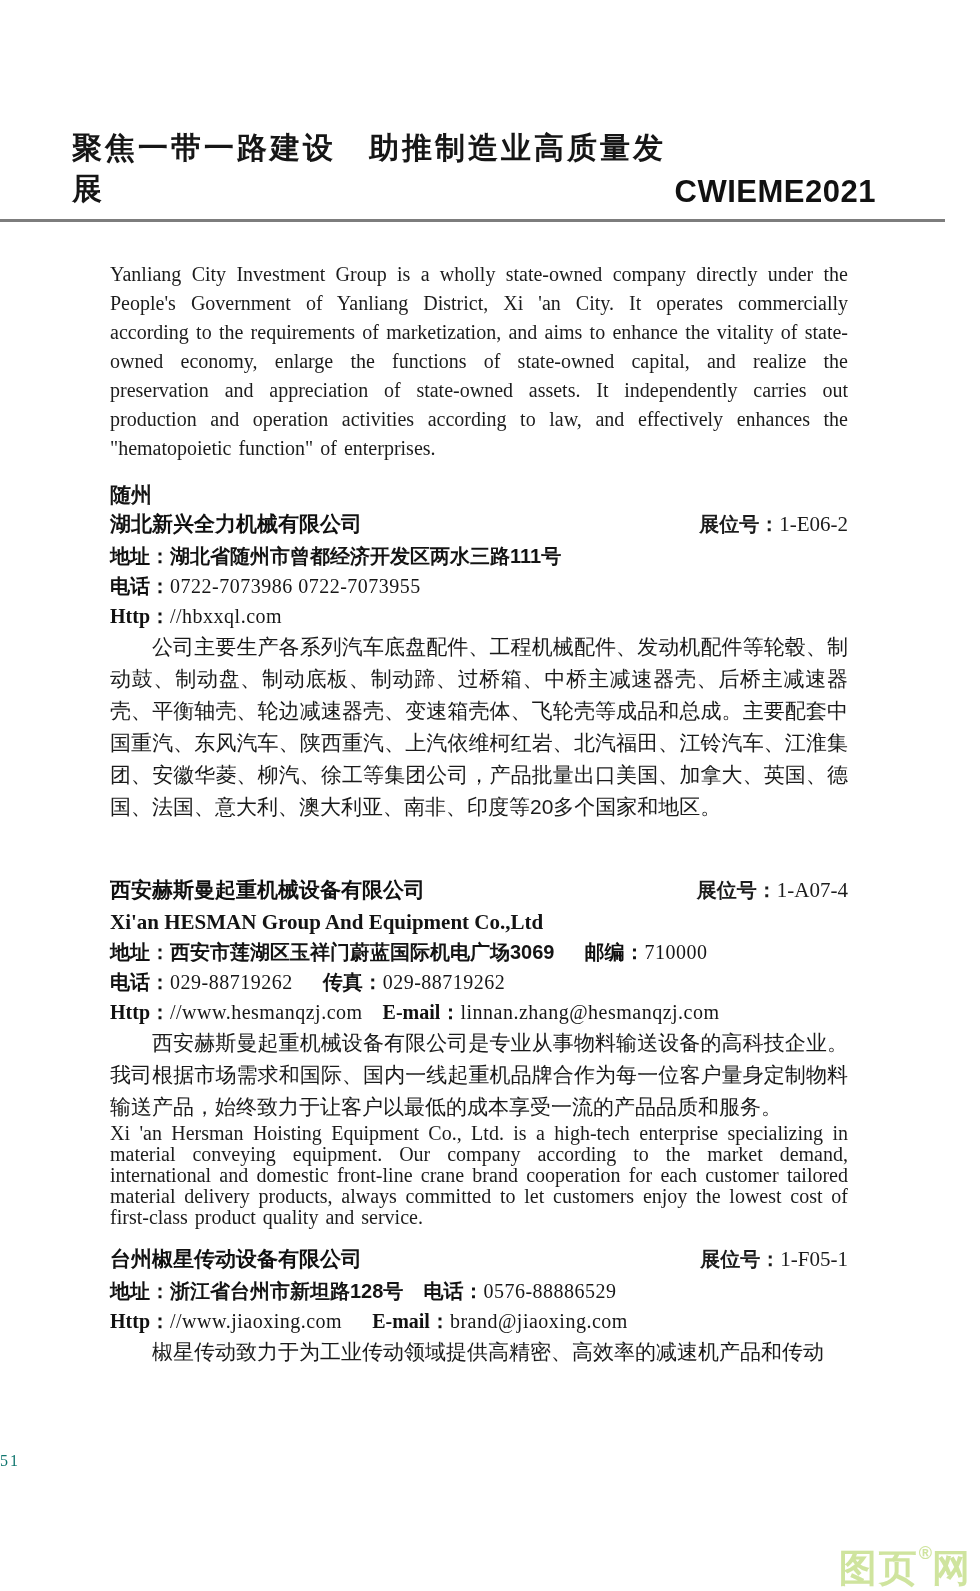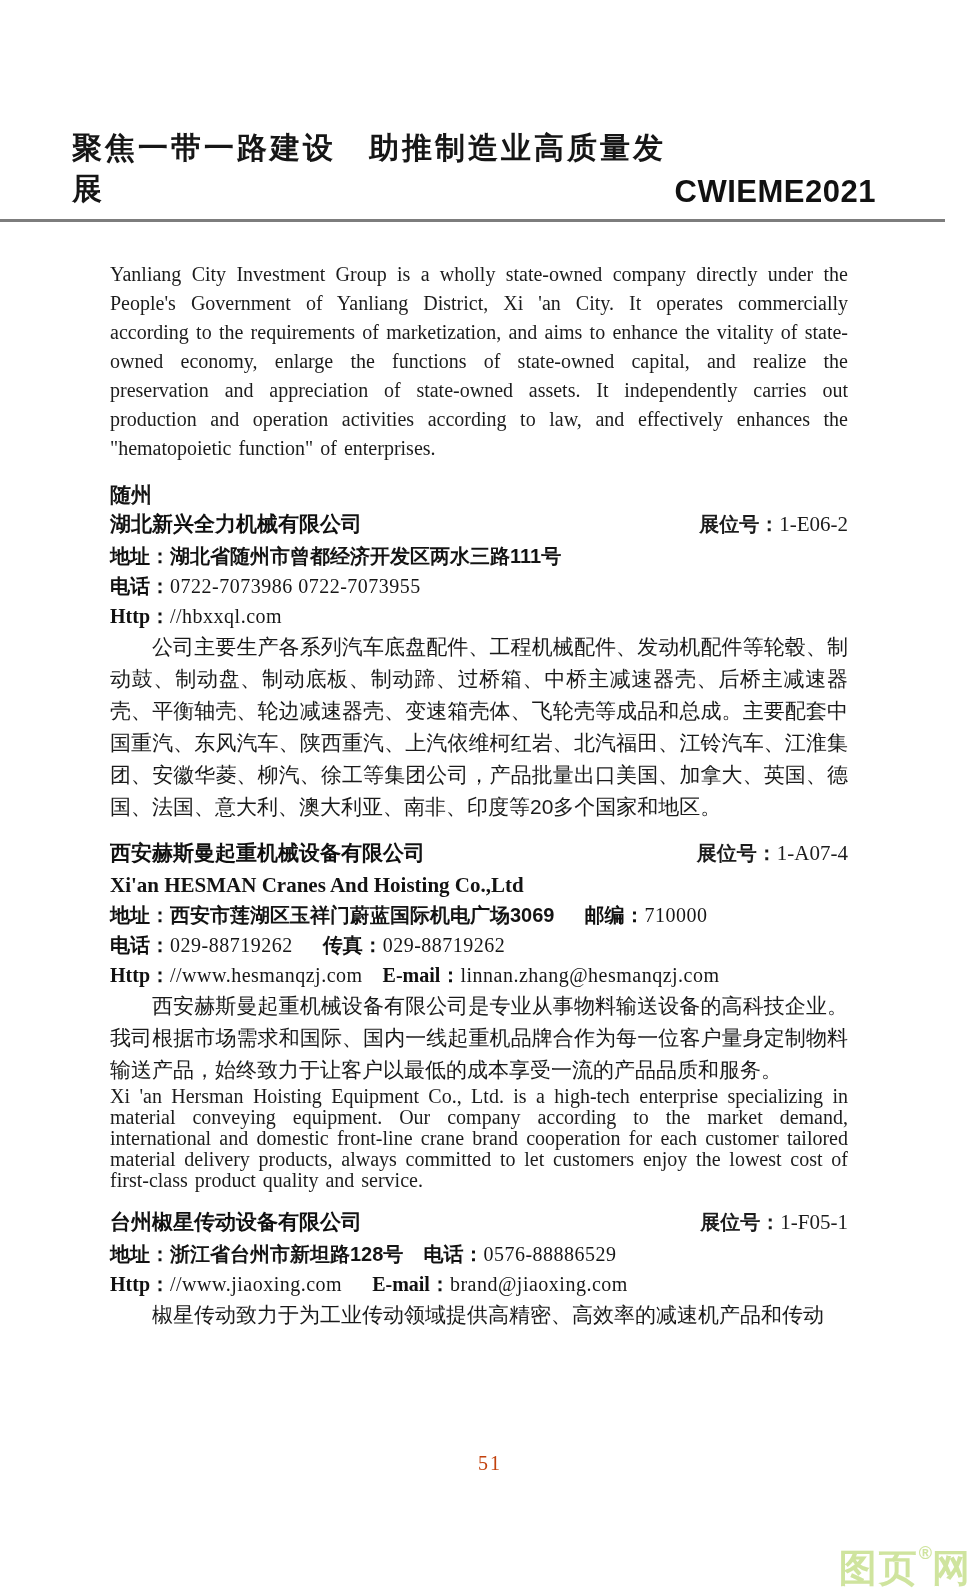--- a/index.html
+++ b/index.html
@@ -134,33 +134,33 @@
   .desc-en {
     font-size: 20px;
     line-height: 21px;
     text-align: justify;
     word-spacing: 2px;
     font-family: "Liberation Serif", serif;
     color: #1c1c1c;
   }
 
   .mt-c1 { }
-  .mt-c2 { margin-top: 15px; }
+  .mt-c2 { margin-top: 52px; }
   .mt-c3 { margin-top: 16px; }
 
   
   .page-number {
     position: absolute;
     top: 1452px;
     left: 0;
     width: 980px;
-    text-align: center;
-    font-size: 20px;
+    text-align: left;
+    font-size: 16px;
     letter-spacing: 2px;
-    color: #c2410c;
+    color: #0f766e;
   }
   .watermark {
     position: absolute;
     right: 8px;
     bottom: 4px;
     font-family: "Liberation Sans", sans-serif;
     font-weight: 800;
     font-size: 38px;
     letter-spacing: 2px;
     line-height: 1;
@@ -204,21 +204,21 @@
         <span class="lbl-en">Http：</span><span class="val-serif">//hbxxql.com</span>
       </div>
       <p class="desc-cn">公司主要生产各系列汽车底盘配件、工程机械配件、发动机配件等轮毂、制动鼓、制动盘、制动底板、制动蹄、过桥箱、中桥主减速器壳、后桥主减速器壳、平衡轴壳、轮边减速器壳、变速箱壳体、飞轮壳等成品和总成。主要配套中国重汽、东风汽车、陕西重汽、上汽依维柯红岩、北汽福田、江铃汽车、江淮集团、安徽华菱、柳汽、徐工等集团公司，产品批量出口美国、加拿大、英国、德国、法国、意大利、澳大利亚、南非、印度等20多个国家和地区。</p>
     </div>
 
     <div class="company mt-c2">
       <div class="company-header">
         <span class="company-name">西安赫斯曼起重机械设备有限公司</span>
         <span class="booth"><span class="lbl">展位号：</span><span class="val">1-A07-4</span></span>
       </div>
-      <div class="name-en">Xi'an HESMAN Cranes And Hoisting Co.,Ltd</div>
+      <div class="name-en">Xi'an HESMAN Group And Equipment Co.,Ltd</div>
       <div class="row">
         <span class="lbl-cn">地址：</span><span class="val-cn">西安市莲湖区玉祥门蔚蓝国际机电广场3069</span><span class="lbl-cn gap-15">邮编：</span><span class="val-serif">710000</span>
       </div>
       <div class="row">
         <span class="lbl-cn">电话：</span><span class="val-serif">029-88719262</span><span class="lbl-cn gap-15">传真：</span><span class="val-serif">029-88719262</span>
       </div>
       <div class="row">
         <span class="lbl-en">Http：</span><span class="val-serif">//www.hesmanqzj.com</span><span class="lbl-en gap-1">E-mail：</span><span class="val-serif">linnan.zhang@hesmanqzj.com</span>
       </div>
       <p class="desc-cn">西安赫斯曼起重机械设备有限公司是专业从事物料输送设备的高科技企业。我司根据市场需求和国际、国内一线起重机品牌合作为每一位客户量身定制物料输送产品，始终致力于让客户以最低的成本享受一流的产品品质和服务。</p>

